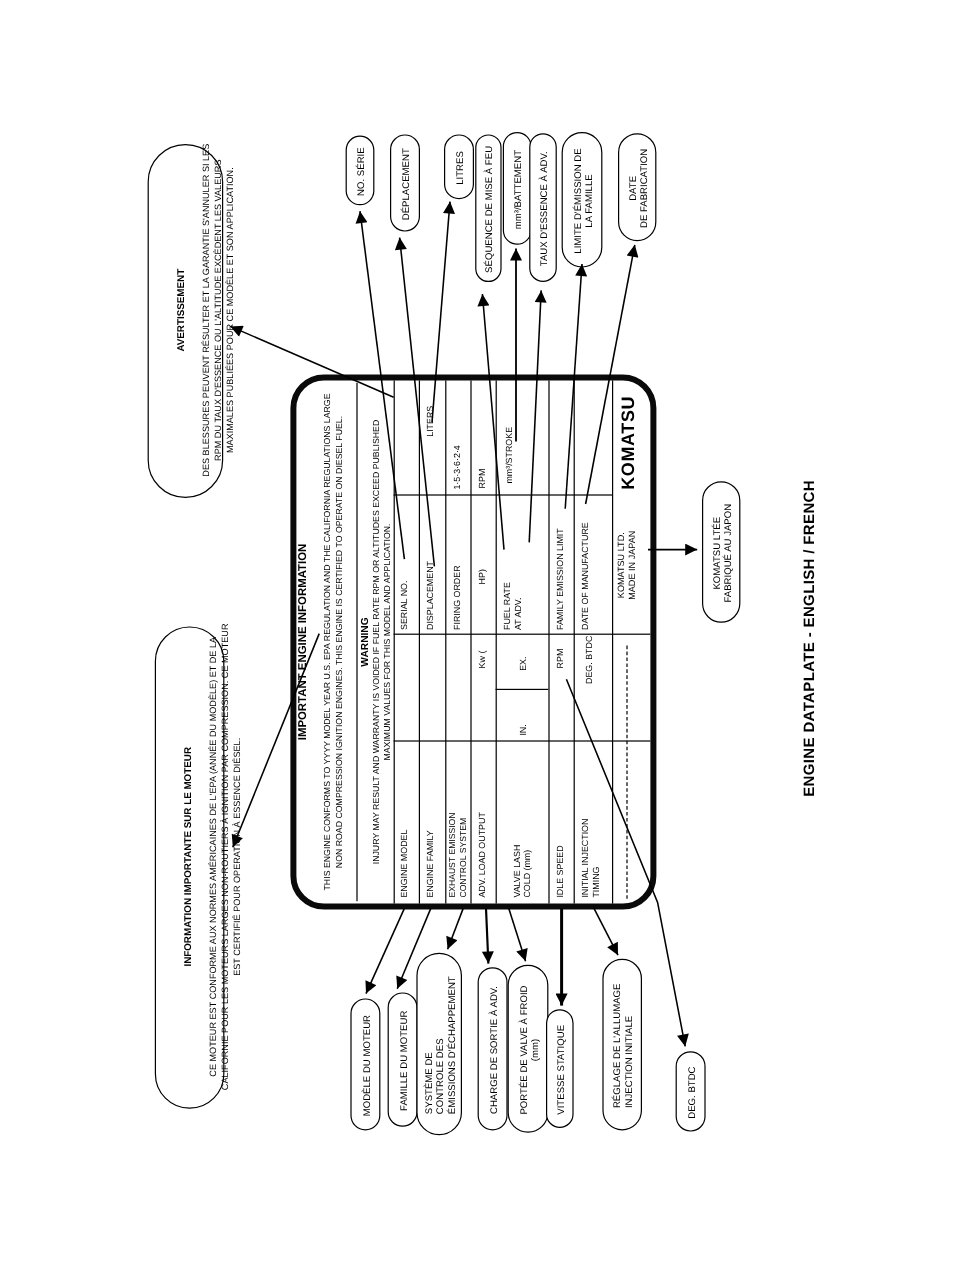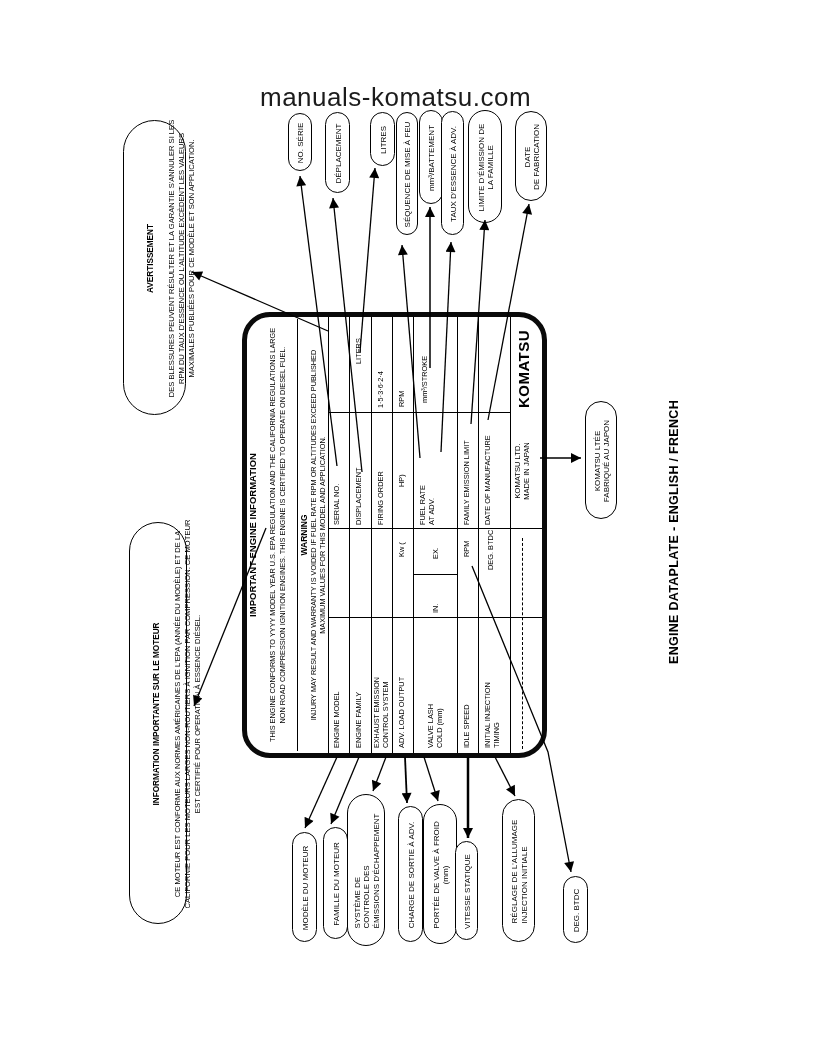--- a/index.html
+++ b/index.html
@@ -23,21 +23,20 @@
   .dashedline{position:absolute;border-top:1.4px dashed #000;}
   .caption{font-weight:bold;font-size:12.5px;letter-spacing:.3px;white-space:nowrap;}
   .logo{font-weight:bold;font-size:15px;letter-spacing:.5px;font-stretch:condensed;}
   svg.leads{position:absolute;left:0;top:0;pointer-events:none;}
 </style>
 </head>
 <body>
 
 <div id="page">
 
-  <div class="watermark">manuals-komatsu.com</div>
 
   <div class="plate">
     <div class="plate-natural">
 
       <div class="pl" style="left:0;top:7;width:436px;text-align:center;font-weight:bold;font-size:9.5px;">IMPORTANT ENGINE INFORMATION</div>
       <div class="pl" style="left:8px;top:21px;width:420px;text-align:center;font-size:7.3px;line-height:1.33;white-space:normal;">THIS ENGINE CONFORMS TO YYYY MODEL YEAR U.S. EPA REGULATION AND THE CALIFORNIA REGULATIONS LARGE NON ROAD COMPRESSION IGNITION ENGINES. THIS ENGINE IS CERTIFIED TO OPERATE ON DIESEL FUEL.</div>
 
       <div class="gline" style="left:2px;top:50px;width:432px;height:1.2px;"></div>
 
       <div class="pl" style="left:0;top:52px;width:436px;text-align:center;font-weight:bold;font-size:8.5px;">WARNING</div>

